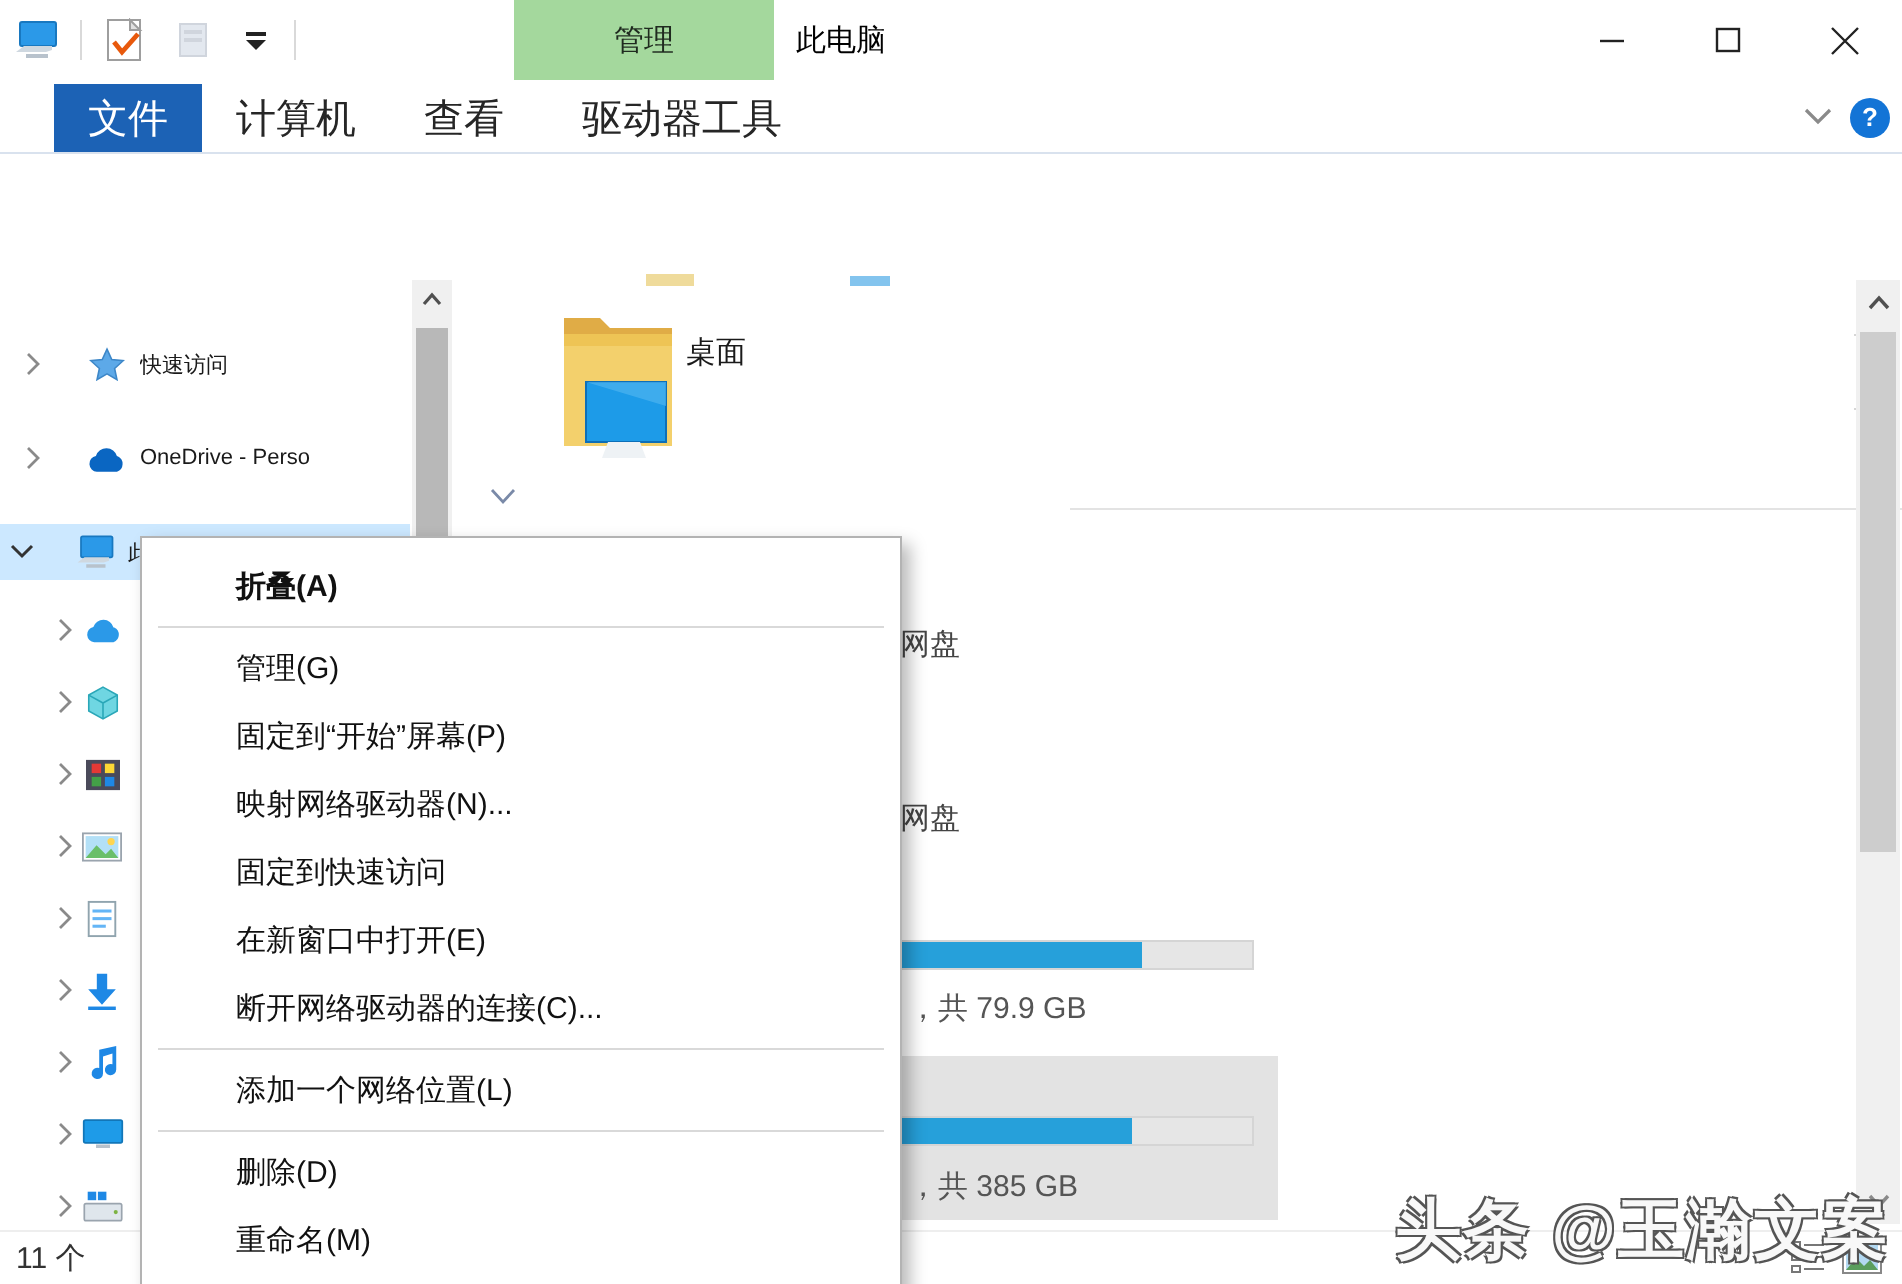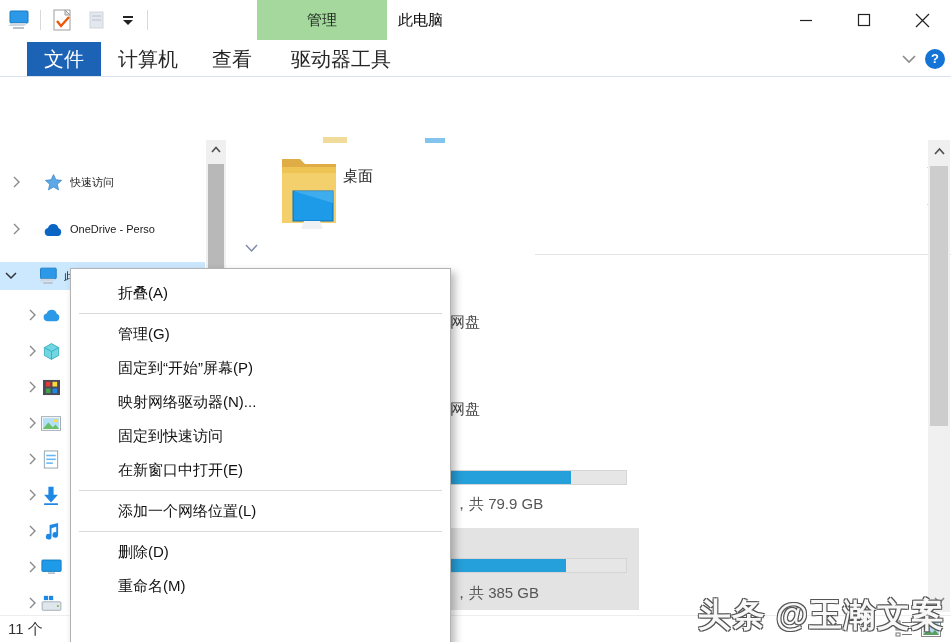--- a/index.html
+++ b/index.html
@@ -71,21 +71,21 @@
 
   
   .statusbar { position:absolute; left:0; top:615px; width:951px; height:27px; background:#fff; border-top:1px solid #eee; }
   .status-count { position:absolute; left:8px; top:4px; font-size:15px; color:#333; }
   .view-btns { position:absolute; right:10px; top:3px; display:flex; gap:8px; }
 
   
   .ctxmenu { position:absolute; left:70px; top:268px; width:381px; height:380px; background:#fff;
     border:1px solid #b3b3b3; box-shadow:4px 4px 8px rgba(0,0,0,.28); padding-top:7px; z-index:50; }
   .mi { height:34px; display:flex; align-items:center; padding-left:47px; font-size:15px; color:#111; }
-  .mi.default { font-weight:normal; }
+  .mi.default { font-weight:bold; }
   .msep { height:1px; background:#d9d9d9; margin:3px 8px; }
 
   
   .watermark { position:absolute; right:6px; bottom:4px; z-index:60; font-size:33px; font-weight:bold; letter-spacing:1px;
     color:rgba(255,255,255,.96);
     text-shadow:-1px -1px 0 #555, 1px -1px 0 #555, -1px 1px 0 #555, 1px 1px 0 #555;margin-left:16px; }
 </style>
 </head>
 <body>
 
@@ -477,20 +477,21 @@
   </div>
 
   <div class="ctxmenu">
     <div class="mi default">折叠(A)</div>
     <div class="msep"></div>
     <div class="mi">管理(G)</div>
     <div class="mi">固定到“开始”屏幕(P)</div>
     <div class="mi">映射网络驱动器(N)...</div>
     <div class="mi">固定到快速访问</div>
     <div class="mi">在新窗口中打开(E)</div>
+    <div class="mi">断开网络驱动器的连接(C)...</div>
     <div class="msep"></div>
     <div class="mi">添加一个网络位置(L)</div>
     <div class="msep"></div>
     <div class="mi">删除(D)</div>
     <div class="mi">重命名(M)</div>
   </div>
 
   <div class="watermark">头条 @玉瀚文案</div>
 </div>
 

